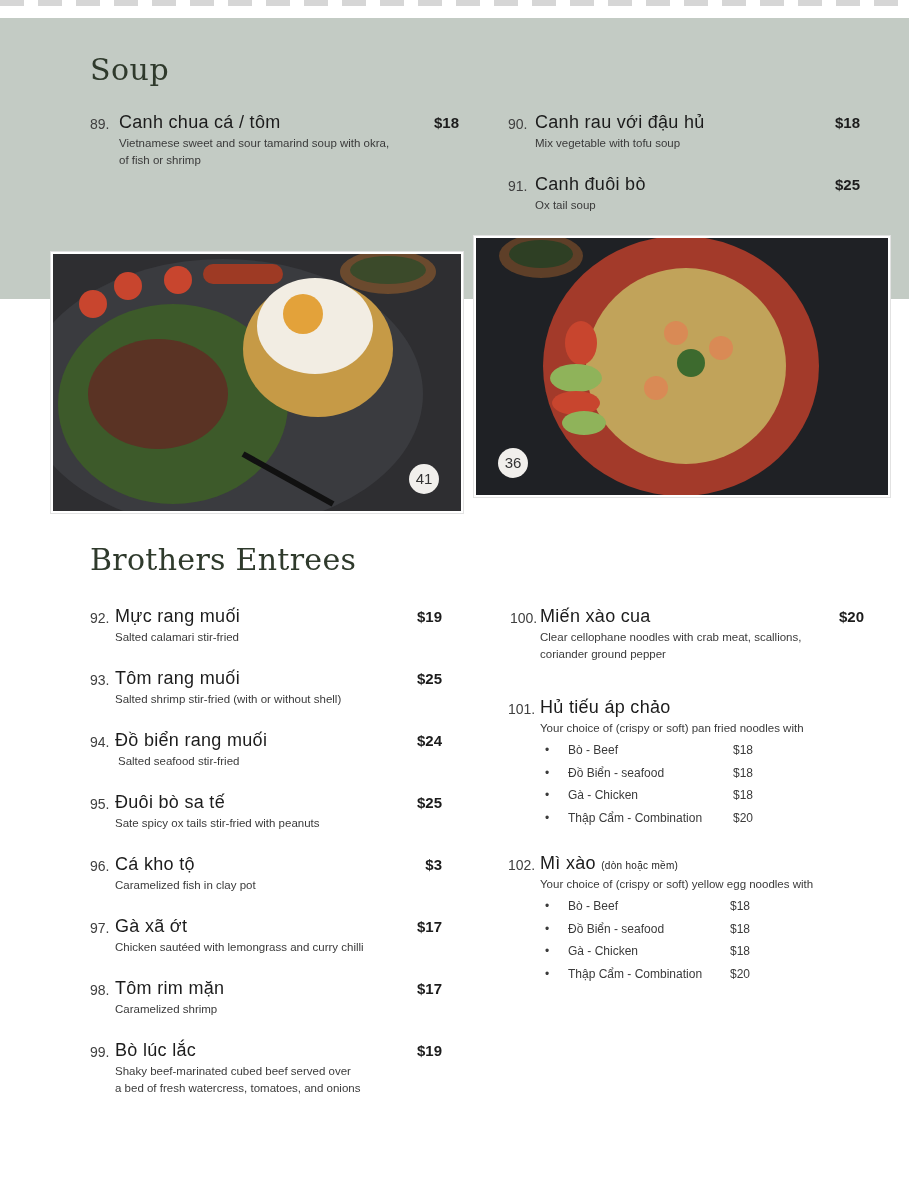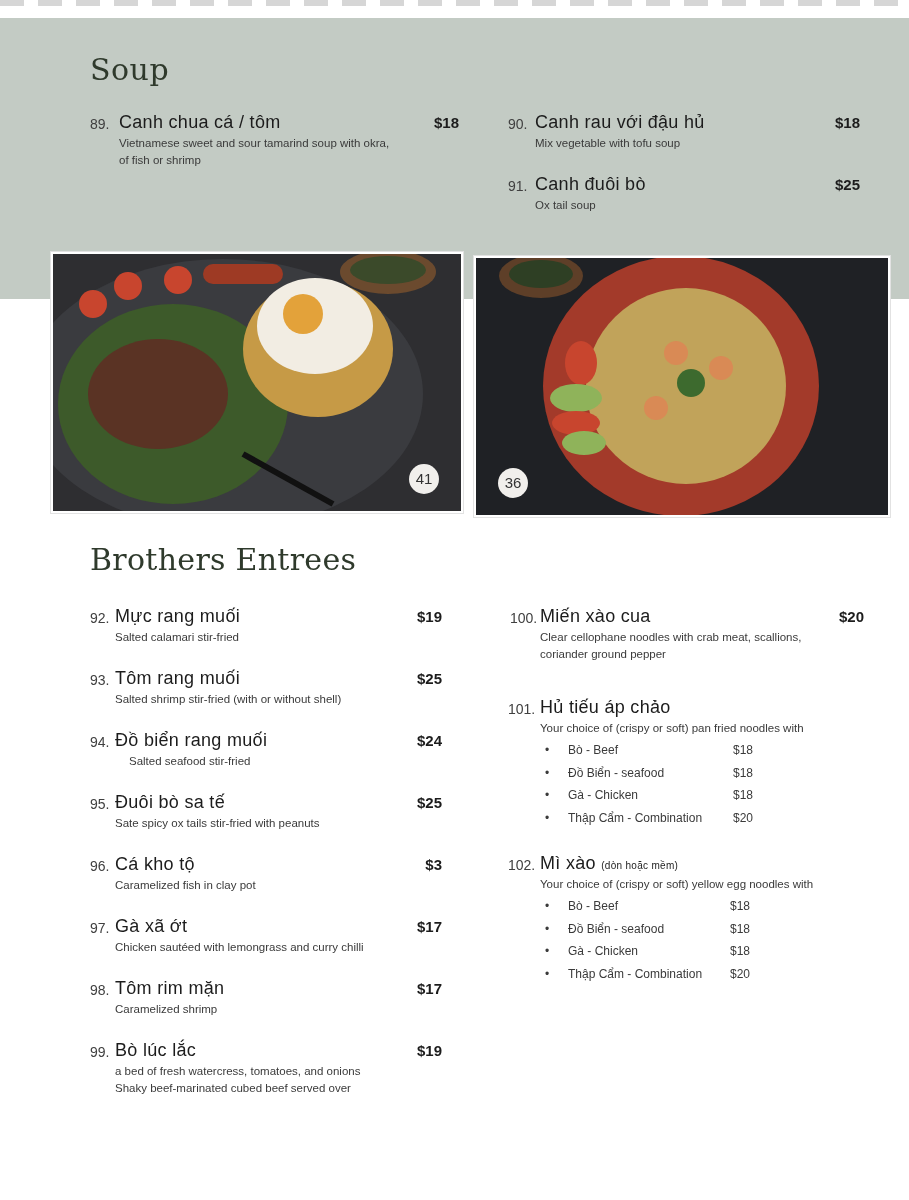--- a/index.html
+++ b/index.html
@@ -33,21 +33,21 @@
   .sub-list li { position: relative; height: 22.5px; font-size: 12px; color: #3a3a3a; }
   .sub-list .bullet { position: absolute; left: 5px; top: 0; font-size: 12px; }
   .sub-list .opt { position: absolute; left: 28px; top: 0; }
   .sub-list .optprice { position: absolute; top: 0; }
 
   .photo {
     position: absolute; overflow: hidden; border: 2px solid #fff;
     box-shadow: 0 0 0 1px #e2e2e2;
   }
   .photo-1 { left: 51px; top: 252px; width: 408px; height: 257px; background: #2b2b2d; }
-  .photo-2 { left: 474px; top: 256px; width: 412px; height: 257px; background: #3b82f6; }
+  .photo-2 { left: 474px; top: 236px; width: 412px; height: 257px; background: #3b82f6; }
   .photo svg { display: block; }
   .badge {
     position: absolute; width: 30px; height: 30px; border-radius: 50%;
     background: #f1efec; color: #333; font-size: 15px; text-align: center; line-height: 30px;
   }
 </style>
 </head>
 <body>
 
 <div class="dash-top"></div>
@@ -151,21 +151,21 @@
       <div>Salted shrimp stir-fried (with or without shell)</div>
     </div>
 </div>
 
 <div class="item" style="left:90px; top:730px; width:352px;">
   <div class="head">
     <span class="num">94.</span>
     <span class="name" style="left:25px;">Đồ biển rang muối</span>
     <span class="price" style="right:0;">$24</span>
   </div>
-  <div class="desc" style="margin-left:39px;">
+  <div class="desc" style="margin-left:28px;">
       <div>Salted seafood stir-fried</div>
     </div>
 </div>
 
 <div class="item" style="left:90px; top:792px; width:352px;">
   <div class="head">
     <span class="num">95.</span>
     <span class="name" style="left:25px;">Đuôi bò sa tế</span>
     <span class="price" style="right:0;">$25</span>
   </div>
@@ -207,22 +207,22 @@
     </div>
 </div>
 
 <div class="item" style="left:90px; top:1040px; width:352px;">
   <div class="head">
     <span class="num">99.</span>
     <span class="name" style="left:25px;">Bò lúc lắc</span>
     <span class="price" style="right:0;">$19</span>
   </div>
   <div class="desc" style="margin-left:25px;">
+    <div>Shaky beef-marinated cubed beef served over</div>
     <div>a bed of fresh watercress, tomatoes, and onions</div>
-    <div>Shaky beef-marinated cubed beef served over</div>
   </div>
 </div>
 
 <div class="item" style="left:510px; top:606px; width:354px;">
   <div class="head">
     <span class="num">100.</span>
     <span class="name" style="left:30px;text-align:right;">Miến xào cua</span>
     <span class="price" style="right:0;">$20</span>
   </div>
   <div class="desc" style="margin-left:30px;">

